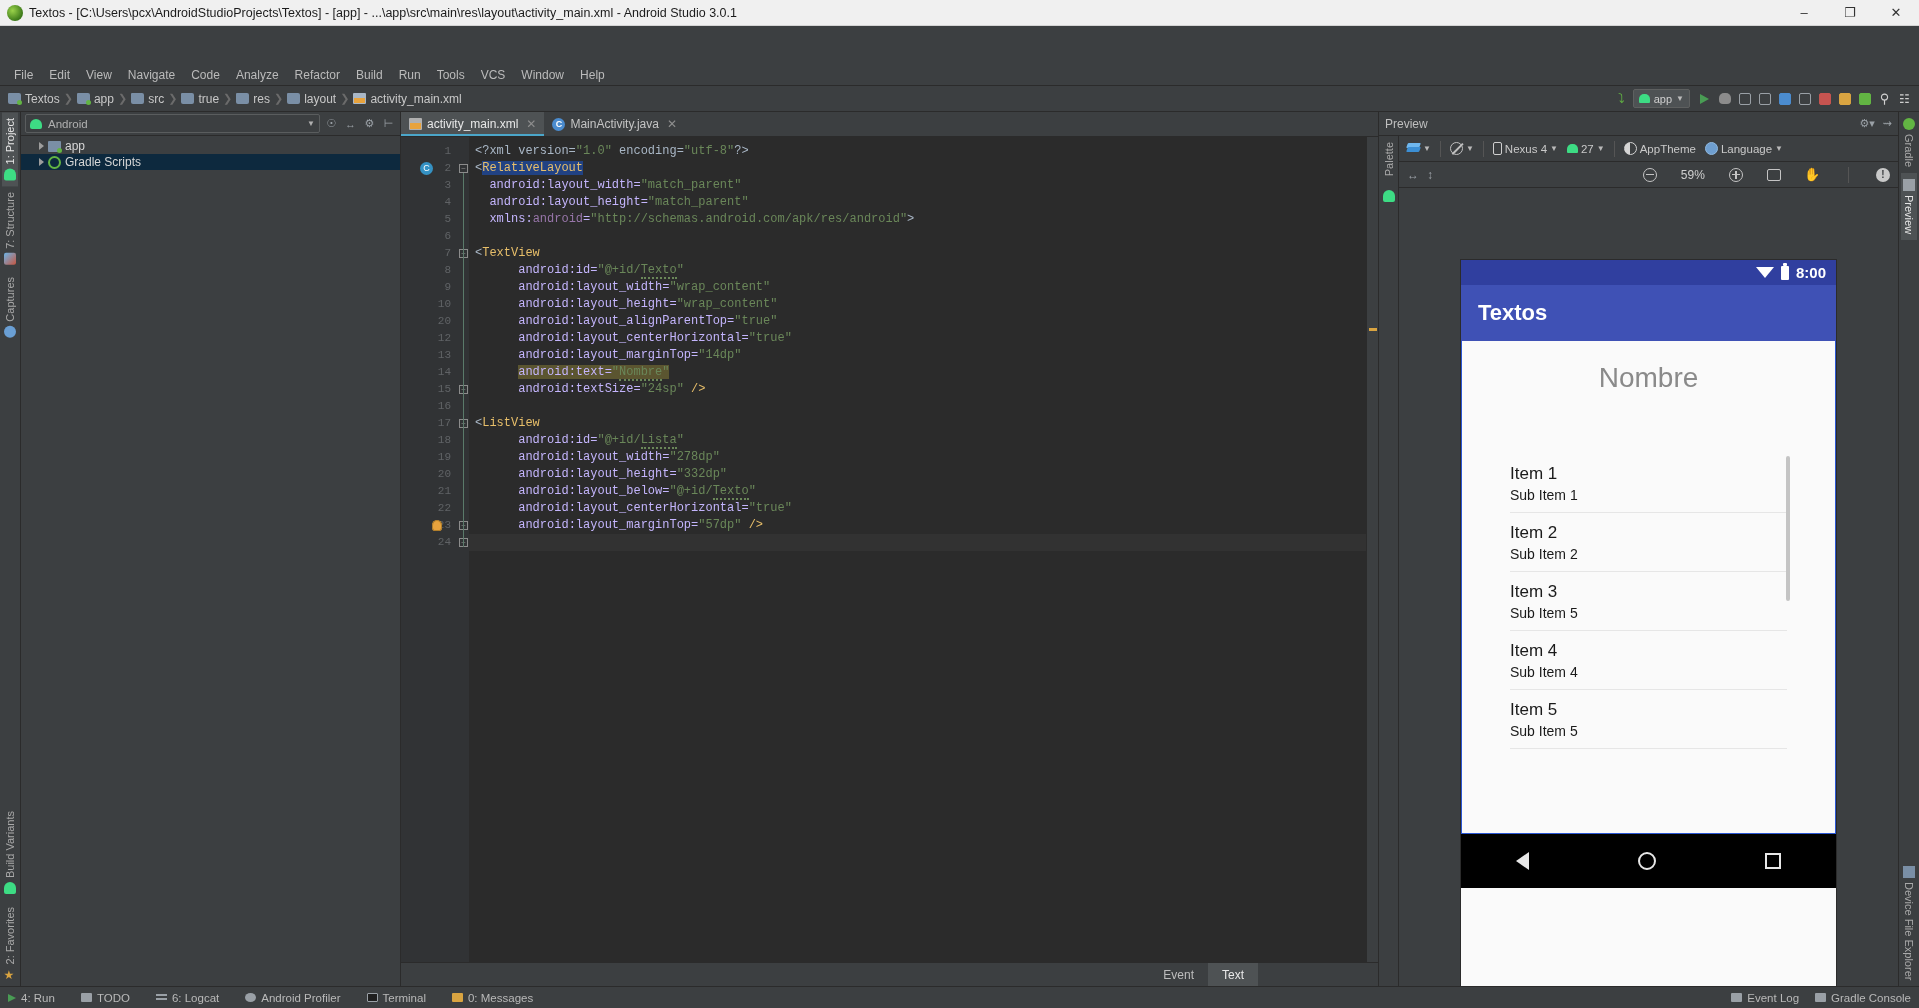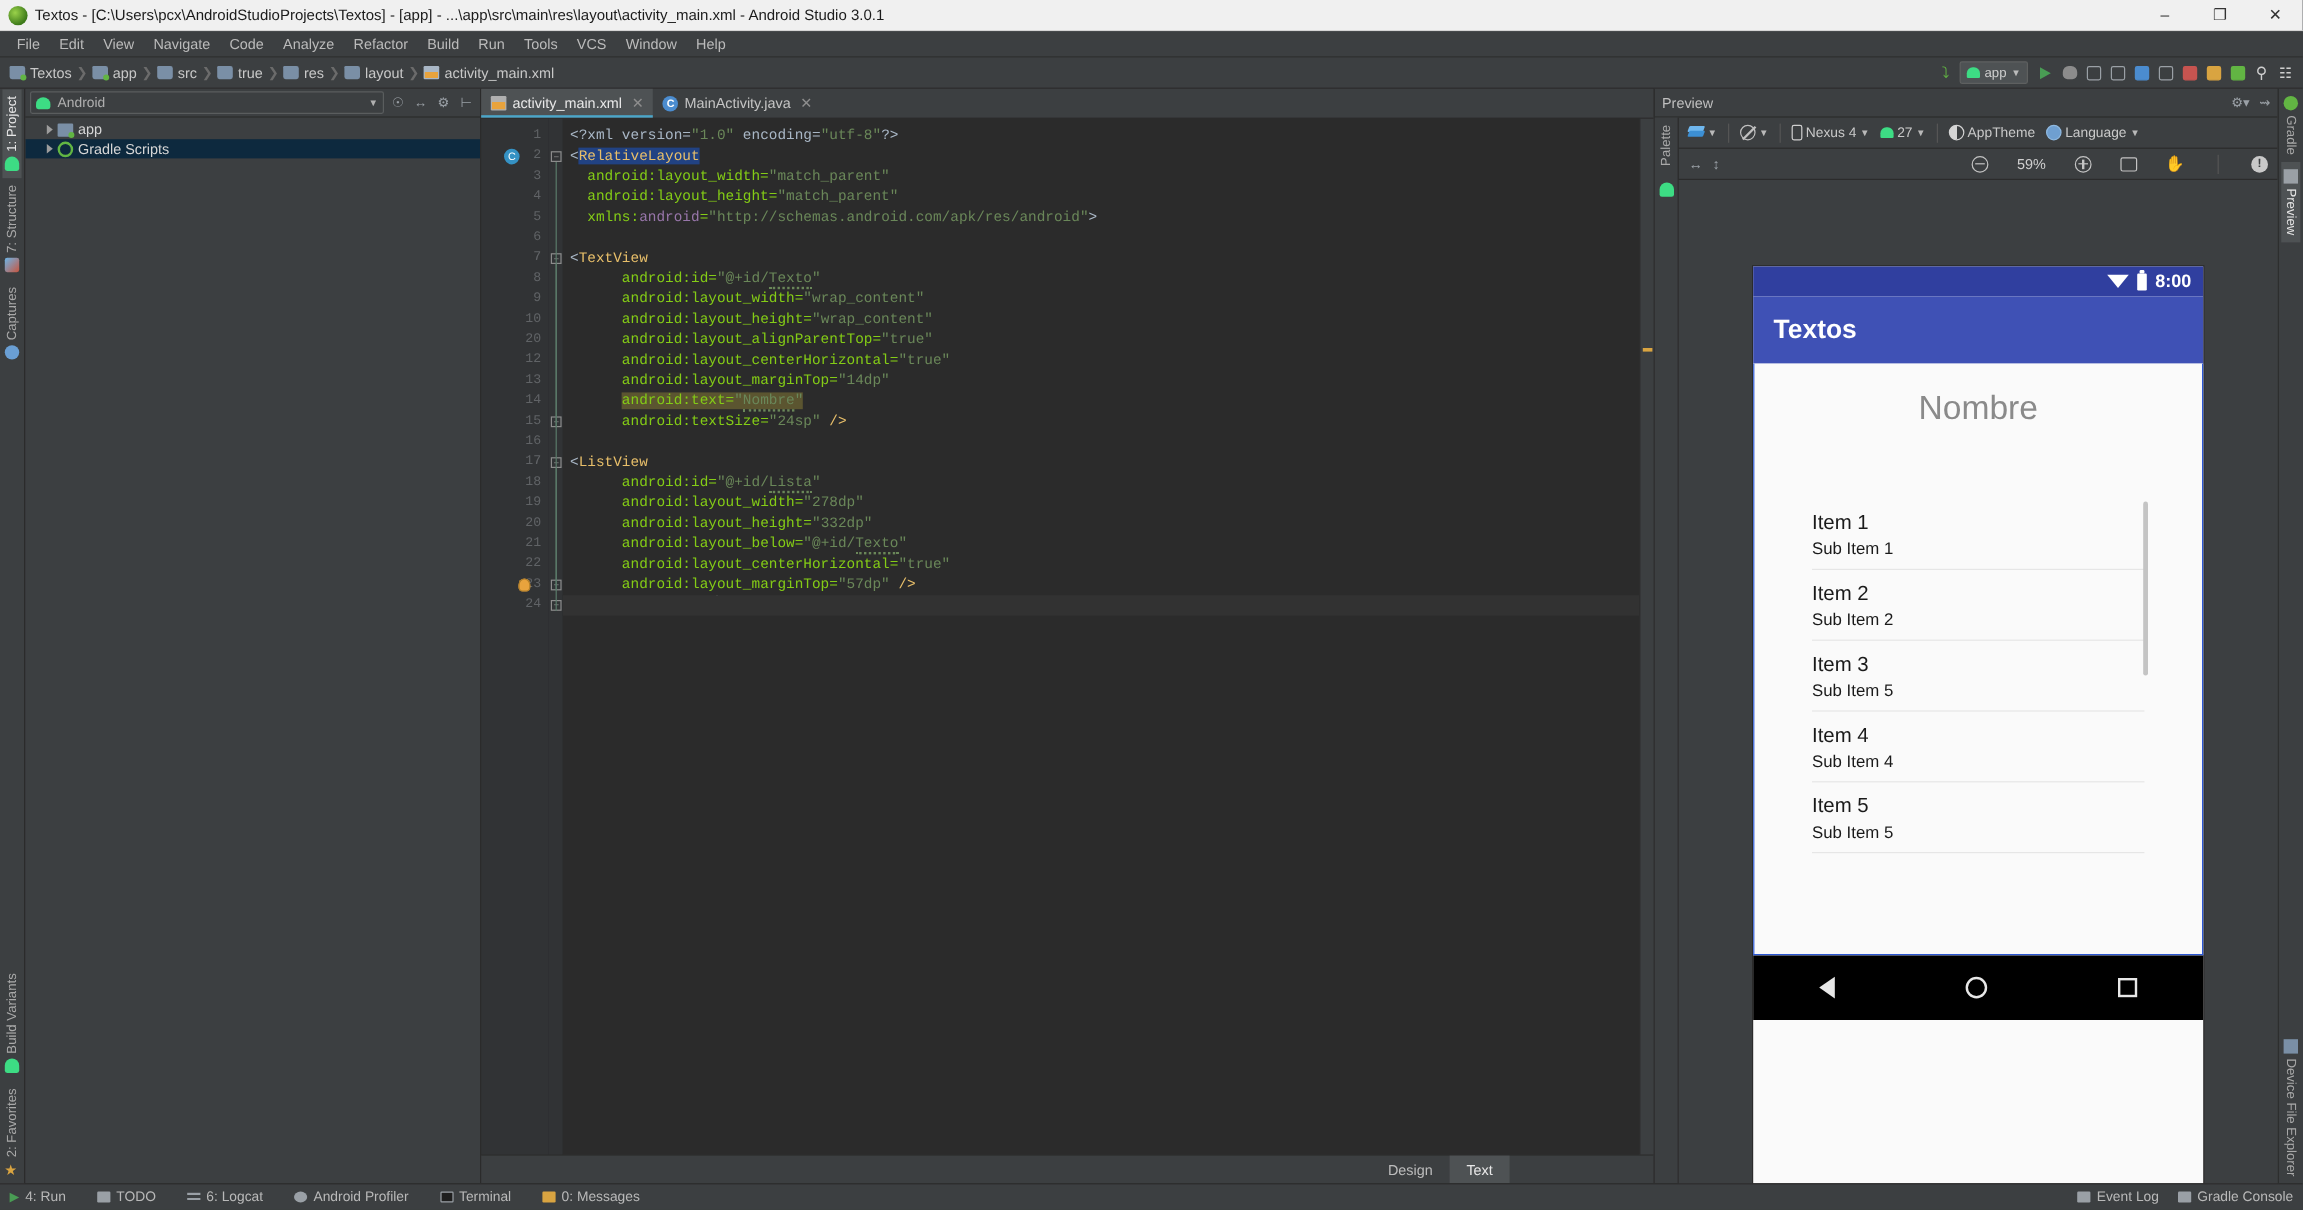--- a/index.html
+++ b/index.html
@@ -27,21 +27,21 @@
   .titlebar .title-text { font-size: 12.5px; color: #1b1b1b; white-space: nowrap; }
   .win-buttons { margin-left: auto; display: flex; height: 100%; }
   .win-btn {
     width: 46px; height: 100%; display: flex; align-items: center; justify-content: center;
     font-size: 13px; color: #333;
   }
 
   
   .menubar {
     height: 22px; background: #3c3f41; display: flex; align-items: center;
-    padding-left: 6px; flex: none; border-bottom: 1px solid #2b2b2b;
+    padding-left: 6px; flex: none; border-bottom: 1px solid #2b2b2b; margin-top: 38px;
   }
   .menu-item {
     font-size: 12px; color: #bbbbbb; padding: 2px 8px; white-space: nowrap;
   }
 
   
   .navbar {
     height: 26px; background: #3c3f41; display: flex; align-items: center;
     padding-left: 6px; flex: none; border-bottom: 1px solid #2b2b2b;
   }
@@ -166,21 +166,21 @@
   }
   .foldline { position: absolute; left: 6px; width: 1px; background: #5a7a6a; }
 
   .code-text {
     flex: 1 1 auto; padding: 6px 0 0 6px; font-family: "Liberation Mono", monospace;
     font-size: 12px; line-height: 17px; white-space: pre; overflow: hidden; position: relative;
     background: #2b2b2b;
   }
   .cline { height: 17px; }
   .k-tag { color: #e8bf6a; }
-  .k-attr { color: #84cc16; margin-top: 16px; }
+  .k-attr { color: #c4b5fd; margin-top: 16px; }
   .k-ns { color: #9876aa; }
   .k-str { color: #6a8759; }
   .k-punc { color: #a9b7c6; }
   .k-pi { color: #a9b7c6; }
   .hl-tag { background: #214283; }
   .hl-text { background: #5b5530; }
   .wavy { border-bottom: 2px dotted #6a8759; }
   .caret-bar {
     display: inline-block; width: 1px; height: 13px; background: #bbbbbb; vertical-align: -2px;
   }
@@ -494,21 +494,21 @@
             <div class="foldline" style="top: 291px; height: 102px;"></div>
           </div>
         <div class="code-text" id="codetext"><div class="curline" style="top: 397px;"></div><div class="cline"><span class="k-pi">&lt;?xml version=</span><span class="k-str">"1.0"</span><span class="k-pi"> encoding=</span><span class="k-str">"utf-8"</span><span class="k-pi">?&gt;</span></div><div class="cline"><span class="k-punc">&lt;</span><span class="hl-tag k-tag">RelativeLayout</span></div><div class="cline">  <span class="k-attr">android:layout_width=</span><span class="k-str">"match_parent"</span></div><div class="cline">  <span class="k-attr">android:layout_height=</span><span class="k-str">"match_parent"</span></div><div class="cline">  <span class="k-attr">xmlns:</span><span class="k-ns">android</span><span class="k-attr">=</span><span class="k-str">"http://schemas.android.com/apk/res/android"</span><span class="k-punc">&gt;</span></div><div class="cline">&nbsp;</div><div class="cline"><span class="k-punc">&lt;</span><span class="k-tag">TextView</span></div><div class="cline">      <span class="k-attr">android:id=</span><span class="k-str">"@+id/</span><span class="k-str wavy">Texto</span><span class="k-str">"</span></div><div class="cline">      <span class="k-attr">android:layout_width=</span><span class="k-str">"wrap_content"</span></div><div class="cline">      <span class="k-attr">android:layout_height=</span><span class="k-str">"wrap_content"</span></div><div class="cline">      <span class="k-attr">android:layout_alignParentTop=</span><span class="k-str">"true"</span></div><div class="cline">      <span class="k-attr">android:layout_centerHorizontal=</span><span class="k-str">"true"</span></div><div class="cline">      <span class="k-attr">android:layout_marginTop=</span><span class="k-str">"14dp"</span></div><div class="cline">      <span class="hl-text"><span class="k-attr">android:text=</span><span class="k-str">"</span><span class="k-str wavy">Nombre</span><span class="k-str">"</span></span></div><div class="cline">      <span class="k-attr">android:textSize=</span><span class="k-str">"24sp"</span> <span class="k-tag">/&gt;</span></div><div class="cline">&nbsp;</div><div class="cline"><span class="k-punc">&lt;</span><span class="k-tag">ListView</span></div><div class="cline">      <span class="k-attr">android:id=</span><span class="k-str">"@+id/</span><span class="k-str wavy">Lista</span><span class="k-str">"</span></div><div class="cline">      <span class="k-attr">android:layout_width=</span><span class="k-str">"278dp"</span></div><div class="cline">      <span class="k-attr">android:layout_height=</span><span class="k-str">"332dp"</span></div><div class="cline">      <span class="k-attr">android:layout_below=</span><span class="k-str">"@+id/</span><span class="k-str wavy">Texto</span><span class="k-str">"</span></div><div class="cline">      <span class="k-attr">android:layout_centerHorizontal=</span><span class="k-str">"true"</span></div><div class="cline">      <span class="k-attr">android:layout_marginTop=</span><span class="k-str">"57dp"</span> <span class="k-tag">/&gt;</span></div><div class="cline"><span class="hl-tag"><span class="k-punc">&lt;/</span><span class="k-tag">RelativeLayout</span><span class="k-punc">&gt;</span></span><span class="caret-bar"></span></div></div>
         <div class="marker-strip">
           <div class="mk orange" style="top:191px;"></div>
         </div>
       </div>
 
       <div class="design-bar">
         <div style="flex:1 1 auto;"></div>
-        <div class="dtab">Design</div>
+        <div class="dtab">Event</div>
         <div class="dtab sel">Text</div>
         <div style="width:120px;"></div>
       </div>
     </div>
 
     <div class="preview-col">
       <div class="pv-title">
         <span>Preview</span>
         <span class="pv-title-right">
           <span>⚙▾</span>

